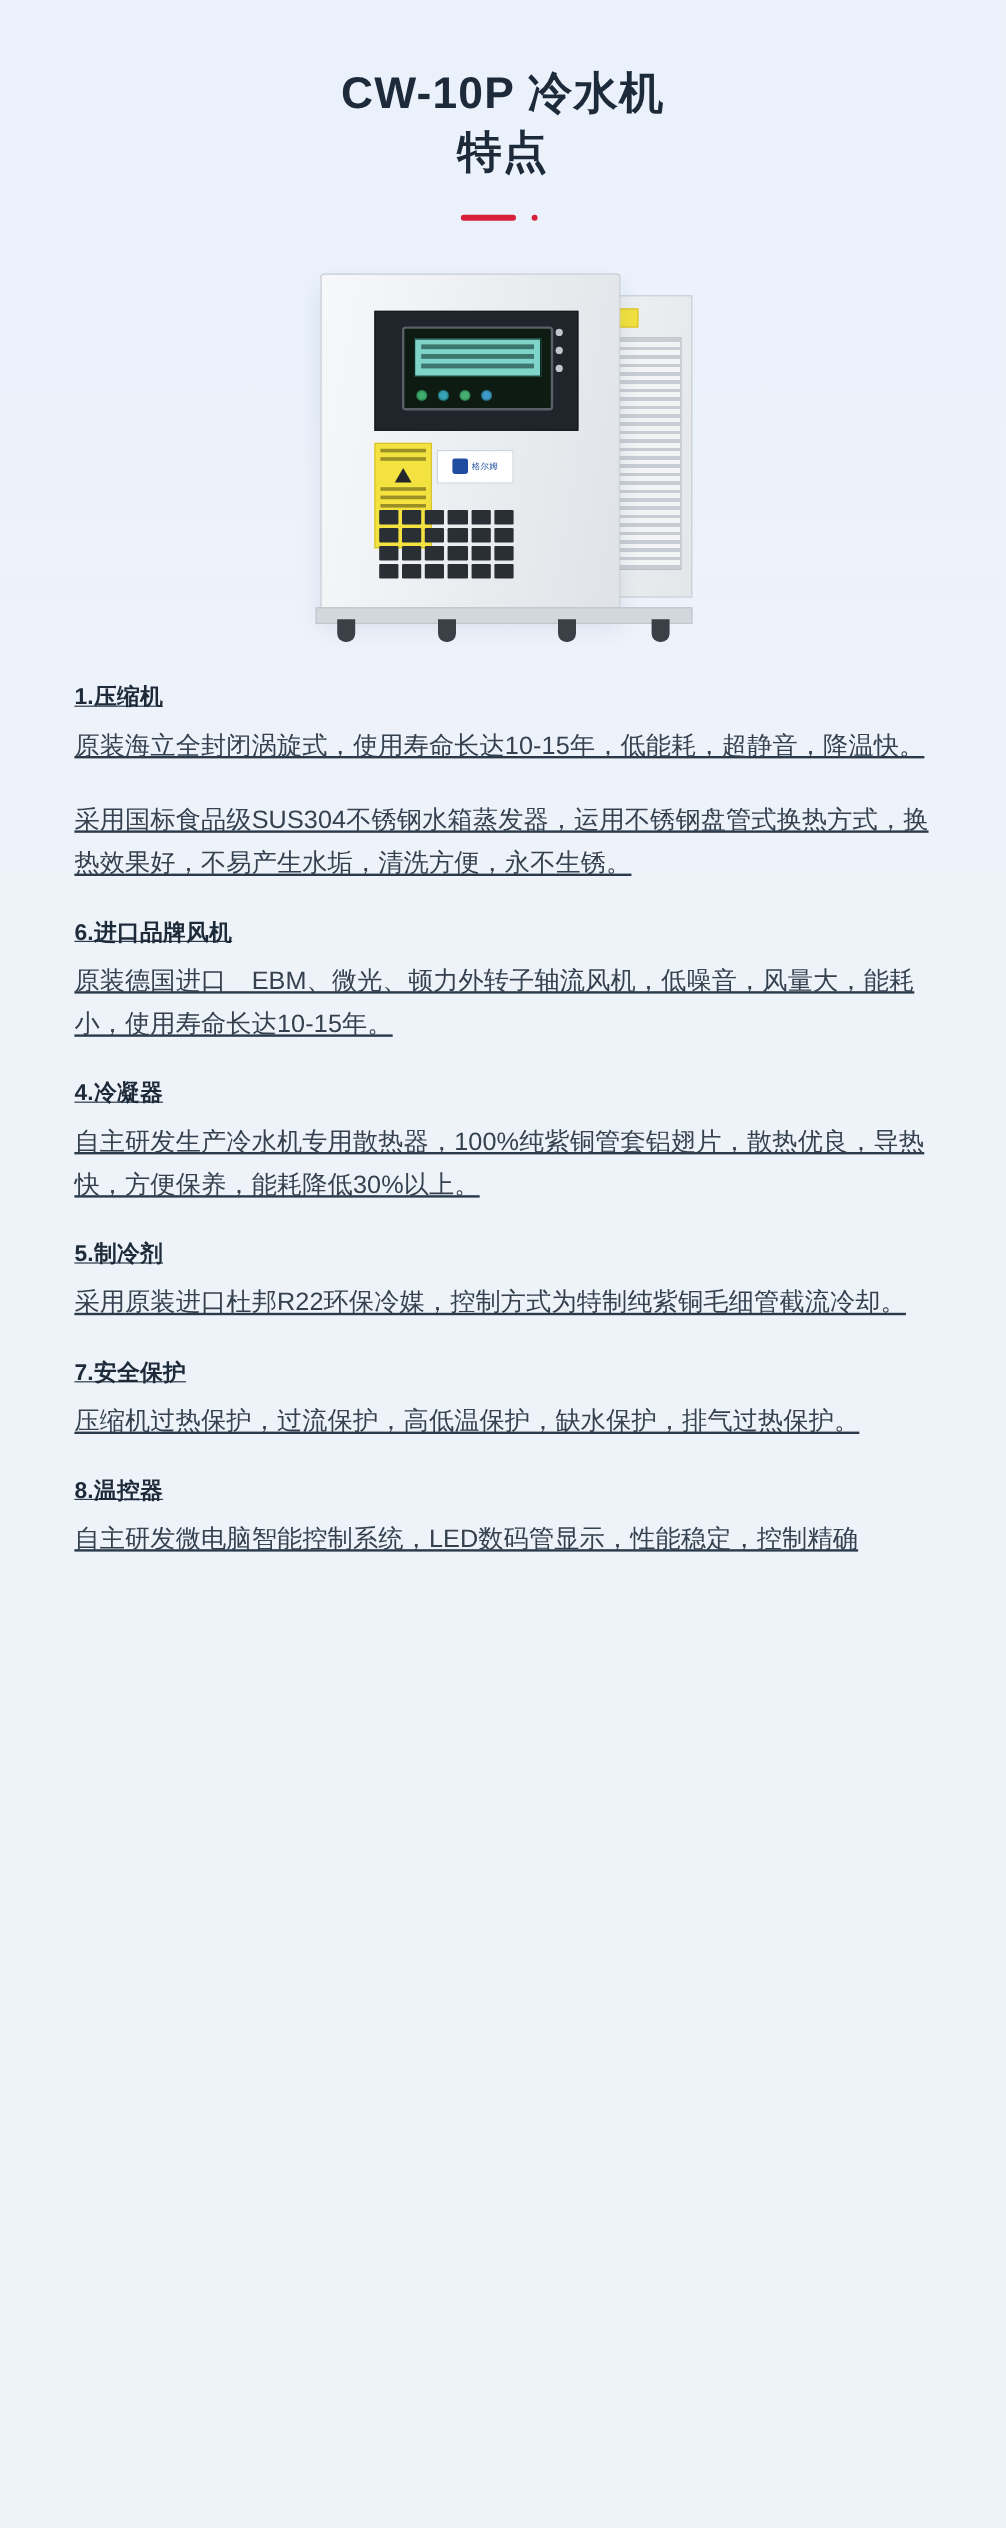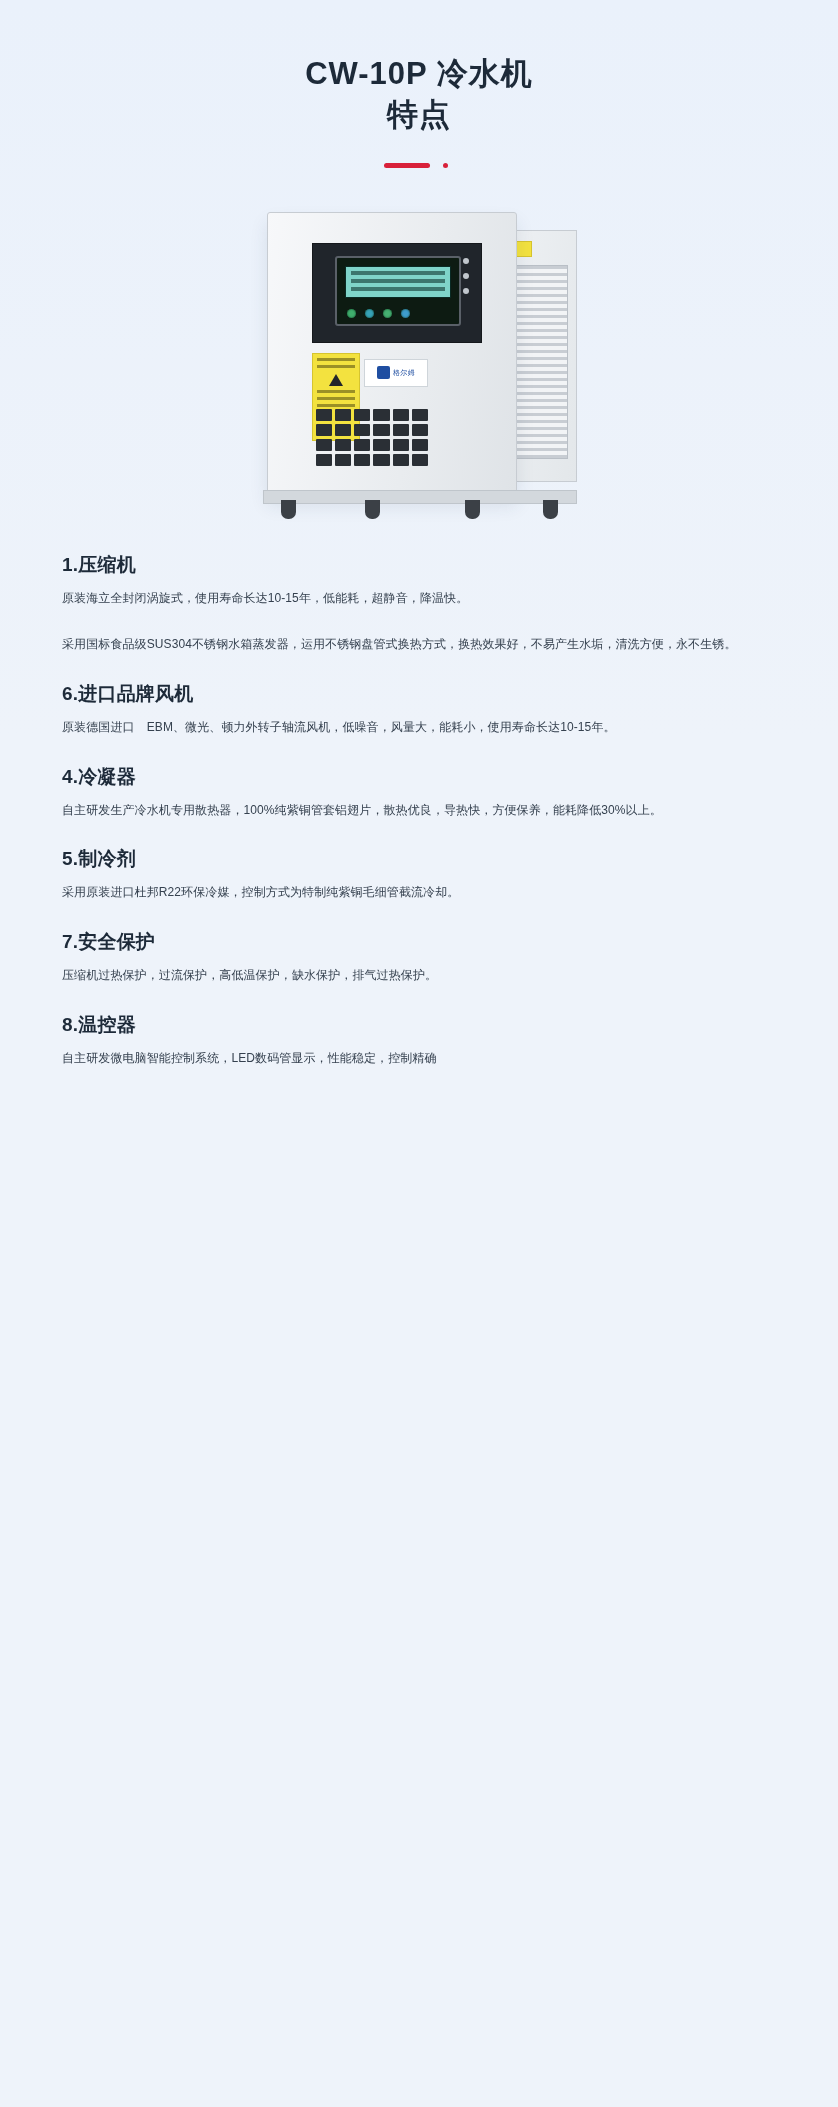--- a/index.html
+++ b/index.html
@@ -20,21 +20,21 @@
     overflow: hidden;
     box-sizing: border-box;
   }
 
   
   .title-wrap {
     padding-top: 54px;
     text-align: center;
   }
   .title-line {
-    font-size: 31px;
+    font-size: 37px;
     font-weight: bold;
     letter-spacing: 1px;
     color: #1d2a39;
     line-height: 1.32;
   }
   .divider {
     margin: 26px auto 0 auto;
     width: 70px;
     height: 6px;
     position: relative;
@@ -271,31 +271,32 @@
   .caster.c2 { left: 126px; }
   .caster.c3 { left: 226px; }
   .caster.c4 { left: 304px; }
 
   
   .features {
     padding: 18px 62px 60px 62px;
   }
   .feature {
     margin-bottom: 26px;
+    text-decoration: underline;
   }
   .feature h3 {
     margin: 0 0 10px 0;
     font-size: 19px;
     font-weight: bold;
     color: #1d2a39;
     letter-spacing: .2px;
   }
   .feature p {
     margin: 0;
-    font-size: 12px;
+    font-size: 21px;
     line-height: 1.72;
     color: #35414f;
     letter-spacing: .1px;
   }
 </style>
 </head>
 <body>
 
 <div class="page">
 

